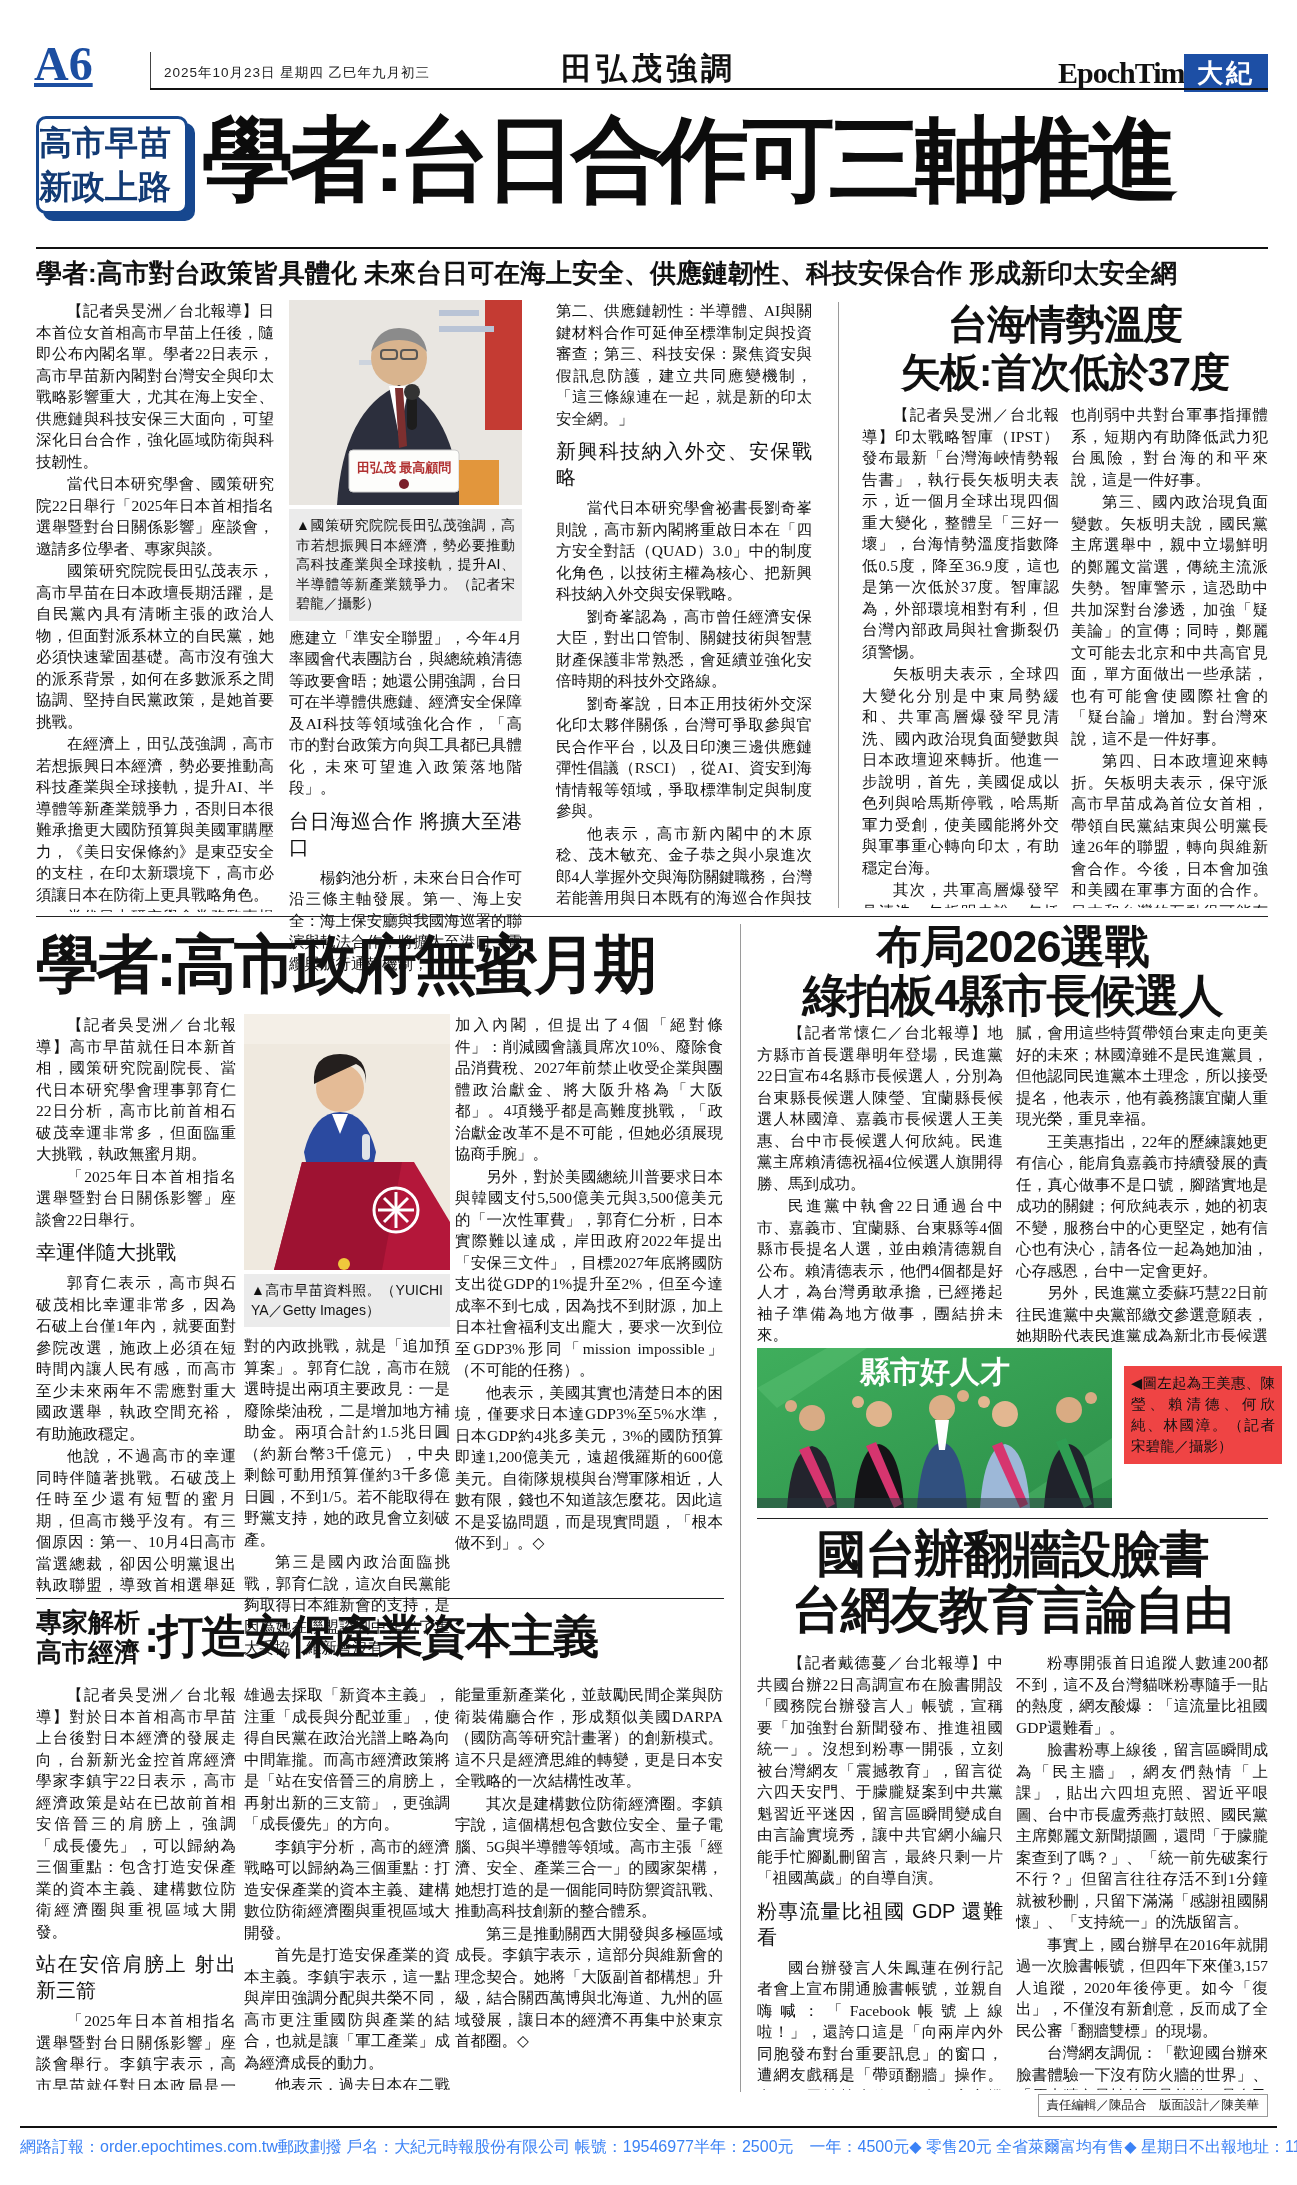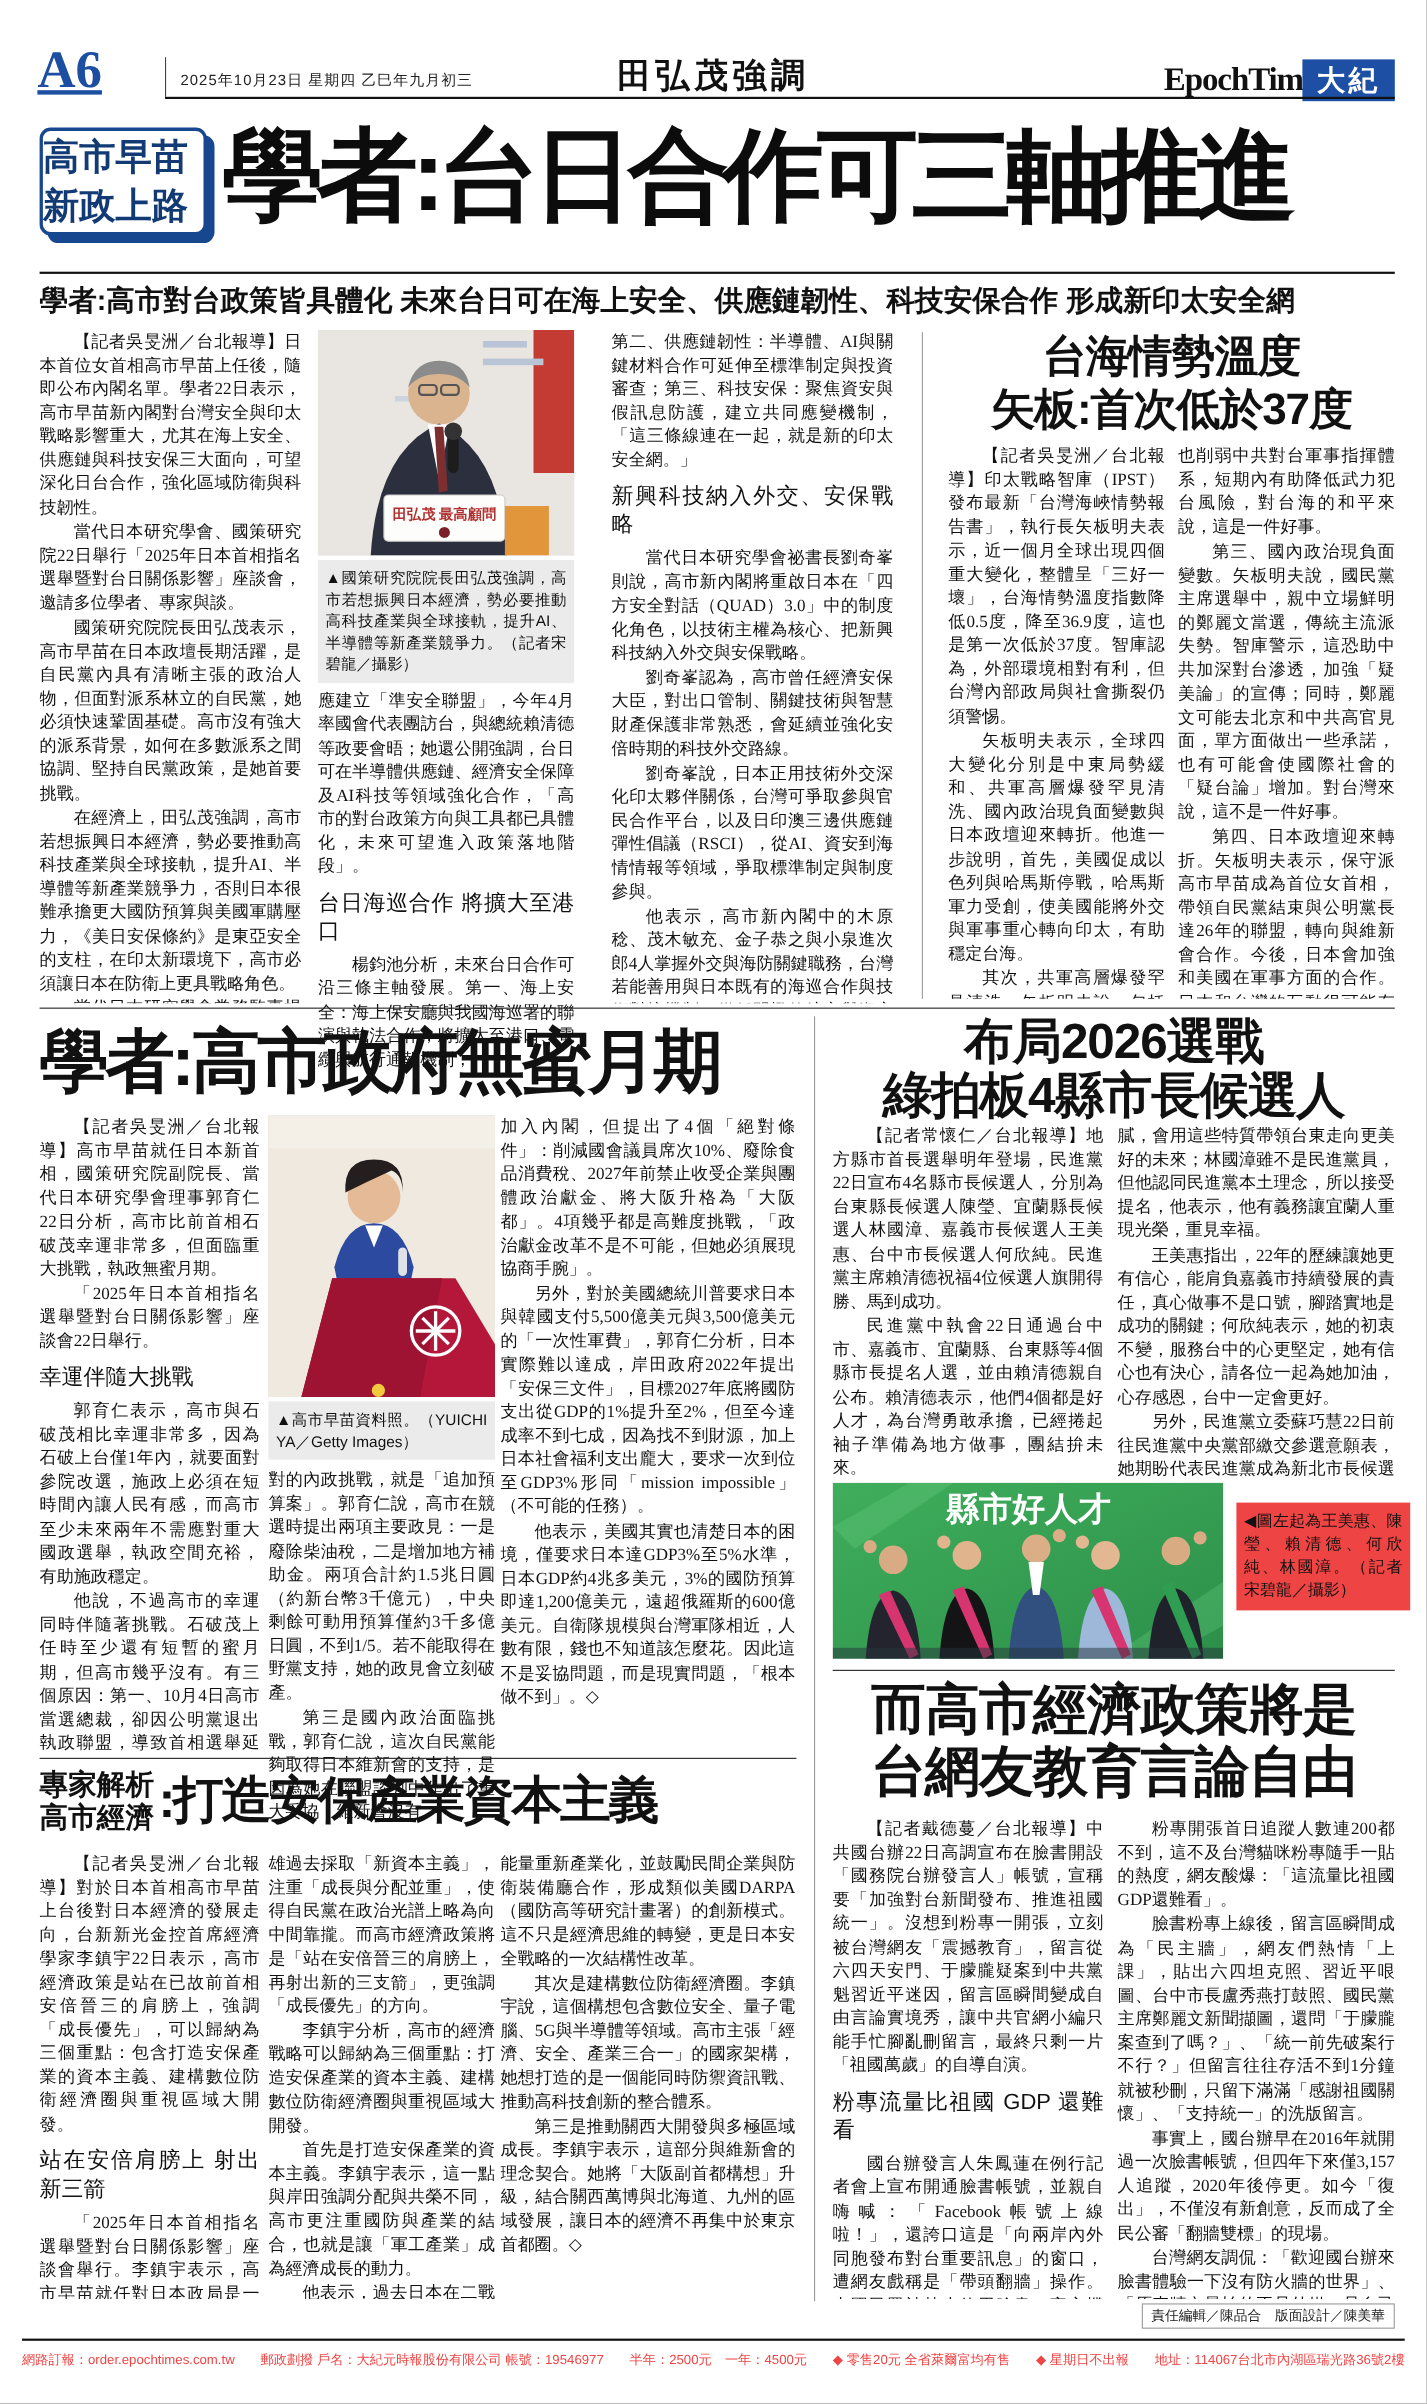--- a/index.html
+++ b/index.html
@@ -39,21 +39,21 @@
   .h-honeymoon{left:36px;top:922px;font-size:63px;font-weight:900;letter-spacing:-3px;white-space:nowrap;}
   .h-election{left:757px;top:922px;width:511px;text-align:center;font-weight:900;font-size:45px;line-height:49px;letter-spacing:-1px;}
   .h-tao{left:757px;top:1526px;width:511px;text-align:center;font-weight:900;font-size:50px;line-height:56px;letter-spacing:-1px;}
   .h-econ{left:36px;top:1606px;width:690px;display:flex;align-items:center;gap:4px;}
   .h-econ .kick{font-weight:bold;font-size:26px;line-height:30px;white-space:nowrap;}
   .h-econ .big{font-weight:900;font-size:46px;letter-spacing:-2px;white-space:nowrap;}
   
   .credit{left:905px;top:2094px;width:363px;text-align:right;font-size:12.5px;color:#222;}
   .credit span{border:1px solid #999;padding:2px 8px;display:inline-block;}
   .footbar{left:20px;top:2126px;width:1257px;border-top:2px solid #111;padding-top:9px;
-           display:flex;justify-content:space-between;font-size:12px;color:#ef4444;}
+           display:flex;justify-content:space-between;font-size:16px;color:#3b82f6;}
   .footbar span{white-space:nowrap;}
   .photo{display:block;background:#ddd;}
 </style>
 </head>
 <body>
 
 <div id="page">
 
   <div class="abs pageno">A6</div>
   <div class="abs hdr-vline"></div>
@@ -231,21 +231,21 @@
       <path d="M299 94 L327 160 l8 -4 L309 90 Z" fill="#2f9e53"></path>
         <circle cx="334" cy="50" r="6" fill="#d9ab83"></circle>
     </g>
     <rect x="0" y="150" width="355" height="10" fill="#26343c" opacity=".5"></rect>
   </svg>
   <div class="abs cap" style="left:1124px;top:1366px;width:144px;background:#ef4444;font-size:14.5px;line-height:21px;">◀圖左起為王美惠、陳瑩、賴清德、何欣純、林國漳。（記者宋碧龍／攝影）</div>
 
   <div class="abs hline" style="left:757px;top:1518px;width:511px;"></div>
 
   <div class="abs h-tao sans">
-    <div>而高市經濟政策將是</div>
+    <div>國台辦翻牆設臉書</div>
     <div>台網友教育言論自由</div>
   </div>
   <div class="col" style="left:757px;top:1652px;width:246px;height:438px;">
     <p>【記者戴德蔓／台北報導】中共國台辦22日高調宣布在臉書開設「國務院台辦發言人」帳號，宣稱要「加強對台新聞發布、推進祖國統一」。沒想到粉專一開張，立刻被台灣網友「震撼教育」，留言從六四天安門、于朦朧疑案到中共黨魁習近平迷因，留言區瞬間變成自由言論實境秀，讓中共官網小編只能手忙腳亂刪留言，最終只剩一片「祖國萬歲」的自導自演。</p>
     <div class="ch">粉專流量比祖國 GDP 還難看</div>
     <p>國台辦發言人朱鳳蓮在例行記者會上宣布開通臉書帳號，並親自嗨喊：「Facebook帳號上線啦！」，還誇口這是「向兩岸內外同胞發布對台重要訊息」的窗口，遭網友戲稱是「帶頭翻牆」操作。中國民眾被禁止使用臉書，官方機關卻先行開設粉專，讓人笑稱「只許州官放火，不許百姓點燈」。</p>
   </div>
   <div class="col" style="left:1016px;top:1652px;width:252px;height:438px;">
     <p>粉專開張首日追蹤人數連200都不到，這不及台灣貓咪粉專隨手一貼的熱度，網友酸爆：「這流量比祖國GDP還難看」。</p>
     <p>臉書粉專上線後，留言區瞬間成為「民主牆」，網友們熱情「上課」，貼出六四坦克照、習近平哏圖、台中市長盧秀燕打鼓照、國民黨主席鄭麗文新聞擷圖，還問「于朦朧案查到了嗎？」、「統一前先破案行不行？」但留言往往存活不到1分鐘就被秒刪，只留下滿滿「感謝祖國關懷」、「支持統一」的洗版留言。</p>

